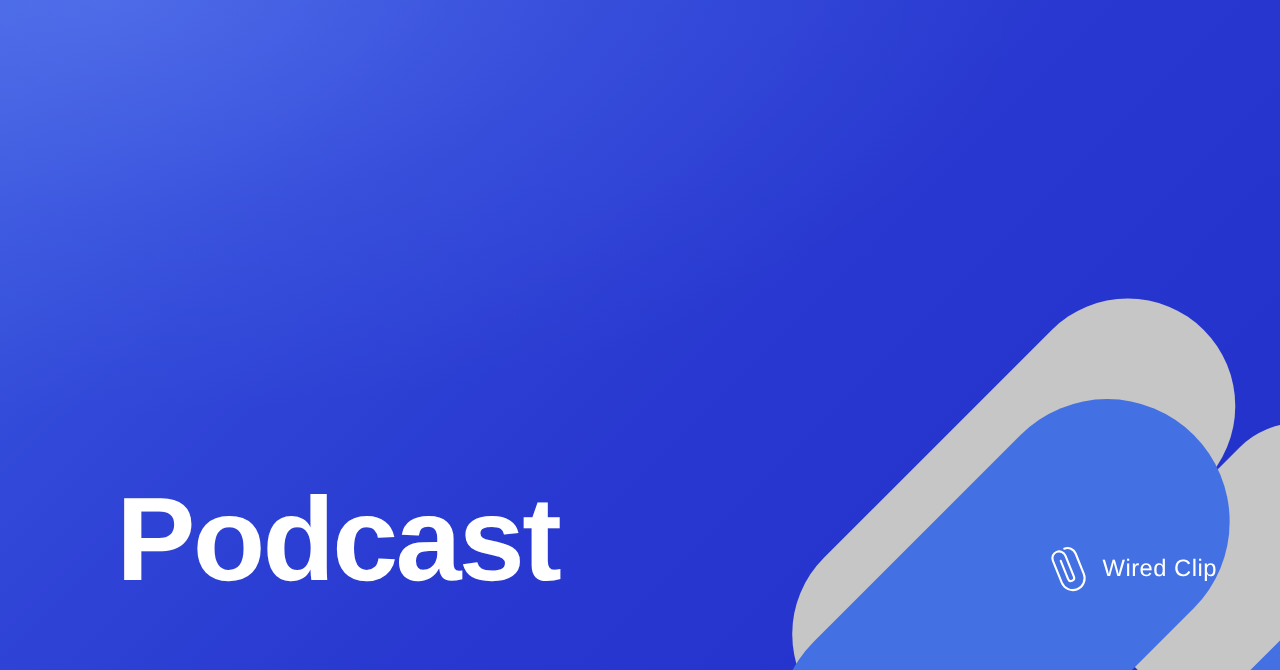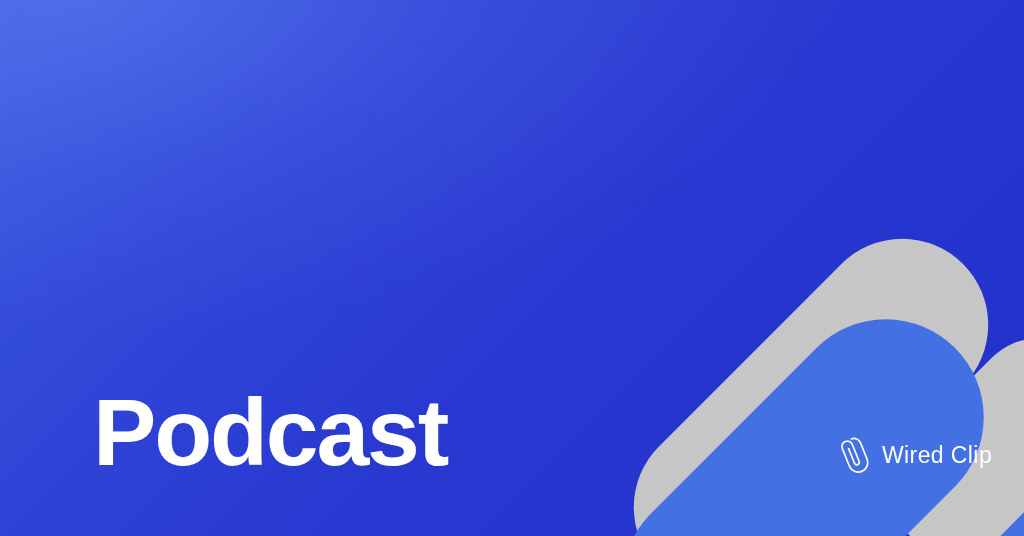--- a/index.html
+++ b/index.html
@@ -101,21 +101,21 @@
     display: flex;
     align-items: center;
     gap: 9px;
     z-index: 6;
   }
   .logo-mark { width: 40px; height: 44px; display: block; }
   .logo-text {
     color: #ffffff;
     font-family: "Liberation Sans", sans-serif;
     font-weight: 400;
-    font-size: 23px;
+    font-size: 19px;
     letter-spacing: 0.4px;
     line-height: 1;
     white-space: nowrap;
   }
 </style>
 </head>
 <body>
 
 <div class="banner">
 

